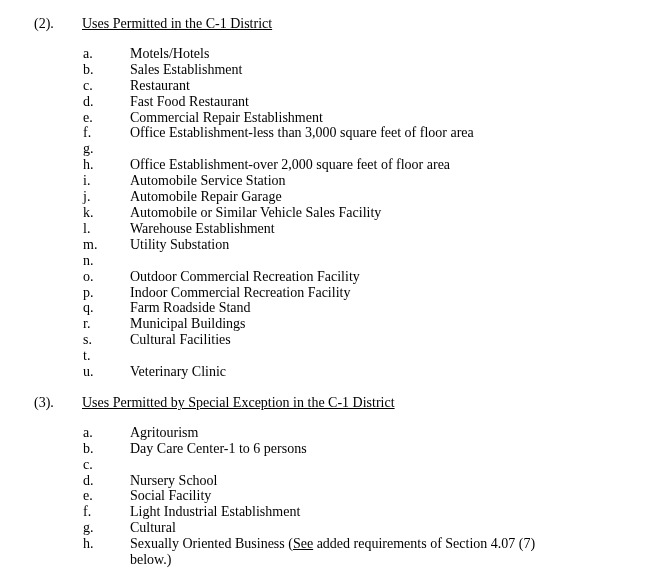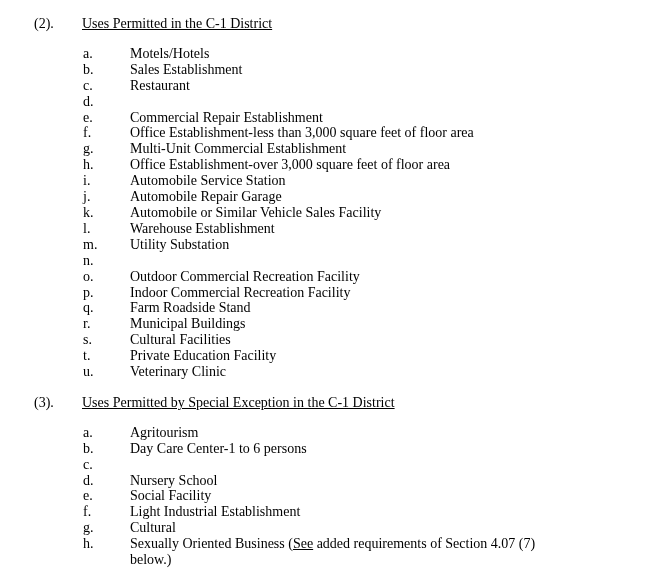--- a/index.html
+++ b/index.html
@@ -72,36 +72,36 @@
         <div class="item-row">
           <span class="item-letter">b.</span>
           <span class="item-text">Sales Establishment</span>
         </div>
         <div class="item-row">
           <span class="item-letter">c.</span>
           <span class="item-text">Restaurant</span>
         </div>
         <div class="item-row">
           <span class="item-letter">d.</span>
+          <span class="item-text">Fast Food Restaurant</span>
         </div>
         <div class="item-row">
           <span class="item-letter">e.</span>
           <span class="item-text">Commercial Repair Establishment</span>
         </div>
         <div class="item-row">
           <span class="item-letter">f.</span>
           <span class="item-text">Office Establishment-less than 3,000 square feet of floor area</span>
         </div>
         <div class="item-row">
           <span class="item-letter">g.</span>
-          <span class="item-text">Multi-Unit Commercial Establishment</span>
         </div>
         <div class="item-row">
           <span class="item-letter">h.</span>
-          <span class="item-text">Office Establishment-over 3,000 square feet of floor area</span>
+          <span class="item-text">Office Establishment-over 2,000 square feet of floor area</span>
         </div>
         <div class="item-row">
           <span class="item-letter">i.</span>
           <span class="item-text">Automobile Service Station</span>
         </div>
         <div class="item-row">
           <span class="item-letter">j.</span>
           <span class="item-text">Automobile Repair Garage</span>
         </div>
         <div class="item-row">
@@ -134,21 +134,20 @@
         <div class="item-row">
           <span class="item-letter">r.</span>
           <span class="item-text">Municipal Buildings</span>
         </div>
         <div class="item-row">
           <span class="item-letter">s.</span>
           <span class="item-text">Cultural Facilities</span>
         </div>
         <div class="item-row">
           <span class="item-letter">t.</span>
-          <span class="item-text">Private Education Facility</span>
         </div>
         <div class="item-row">
           <span class="item-letter">u.</span>
           <span class="item-text">Veterinary Clinic</span>
         </div>
       </div>
     </div>
     <div class="doc-section">
       <div class="heading-row">
         <span class="sec-num">(3).</span>

